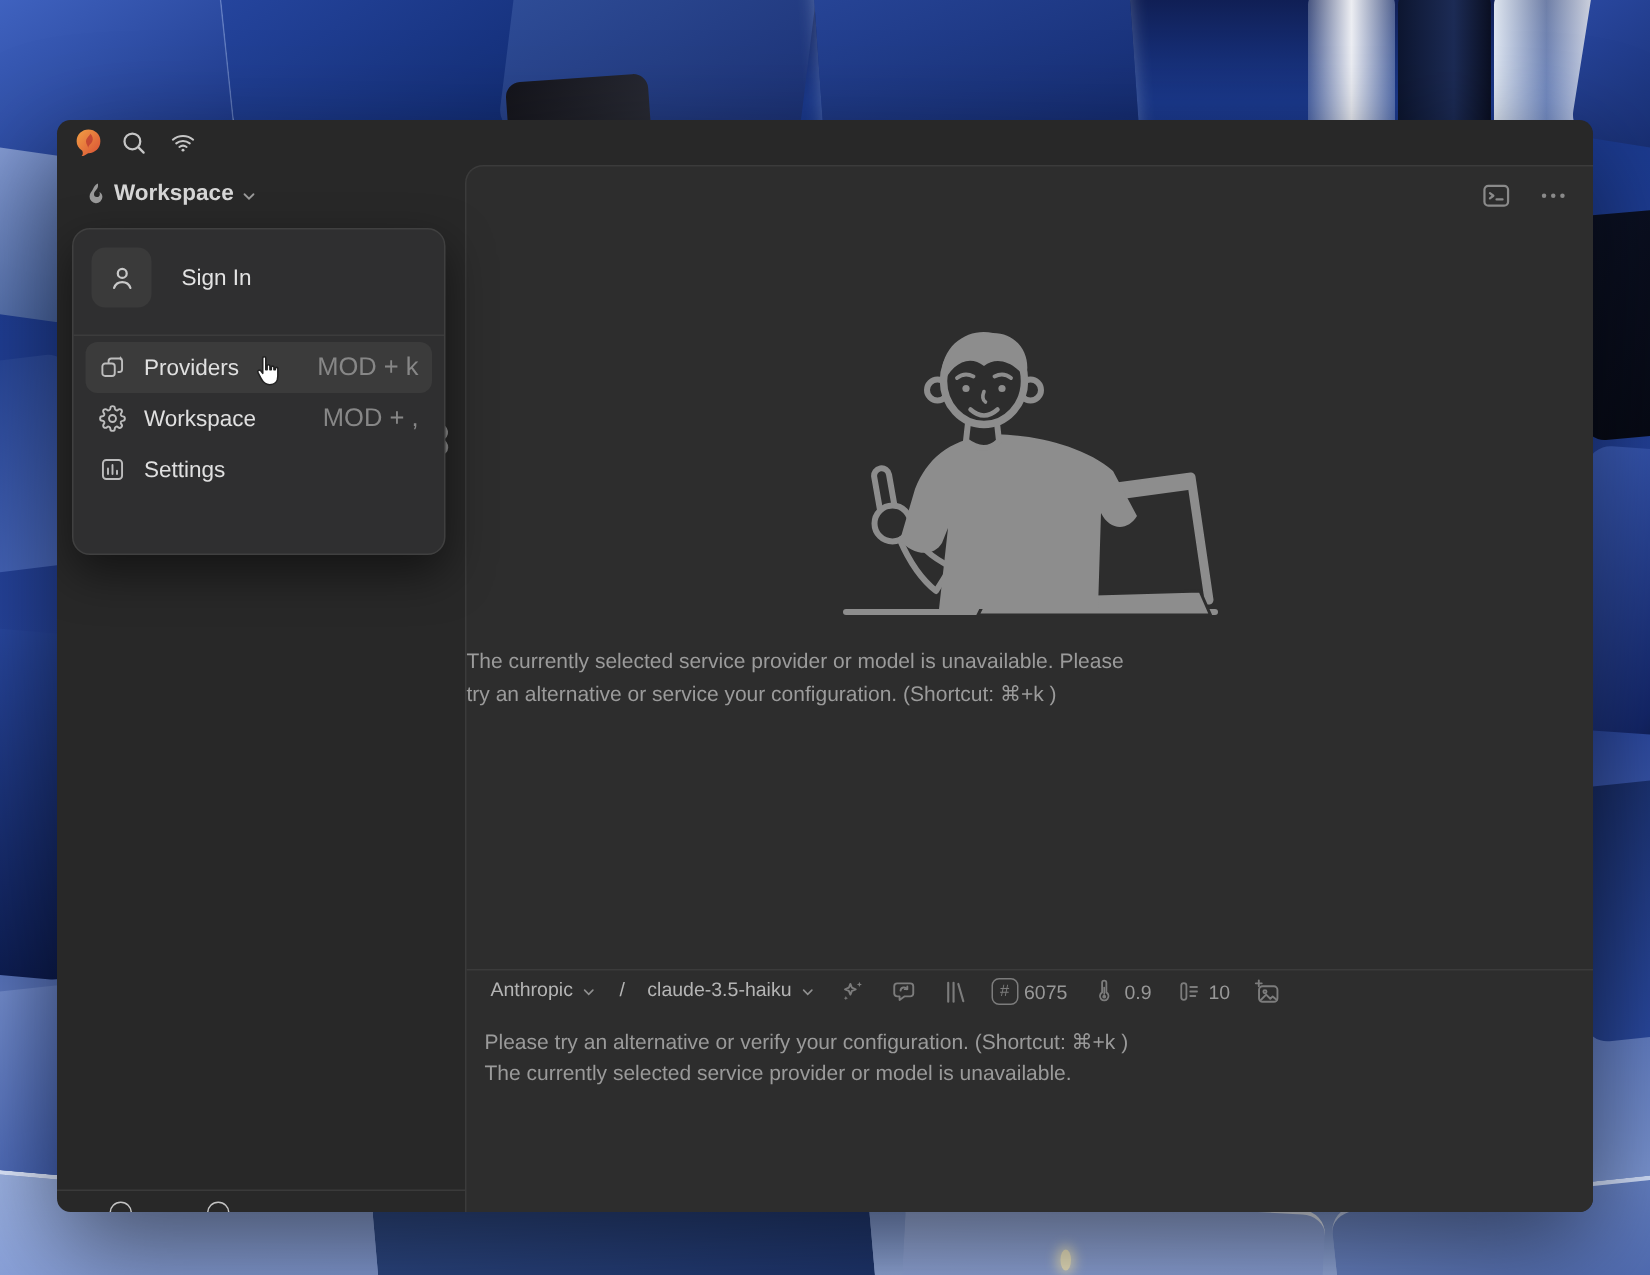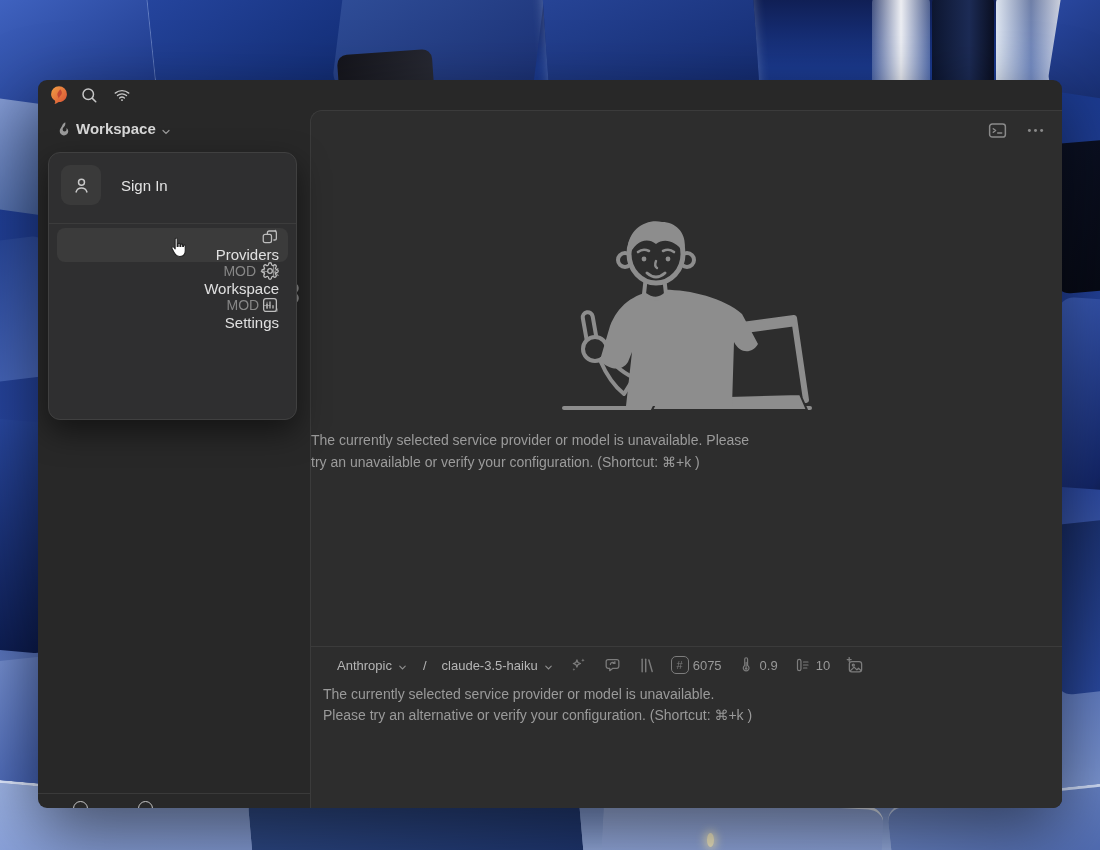--- a/index.html
+++ b/index.html
@@ -66,45 +66,45 @@
   .sidebar{position:absolute;left:0;top:30px;width:272px;bottom:0;}
   .workspace-row{position:absolute;left:18px;top:10px;display:flex;align-items:center;gap:4px;cursor:pointer;}
   .workspace-row .flame{width:16px;height:16px;color:#9a9a9a;}
   .workspace-row .ws-label{font-size:15px;font-weight:bold;color:#d6d6d6;}
   .workspace-row .chev{width:12px;height:12px;color:#9a9a9a;margin-top:2px;}
   .sidebar-bottom-divider{position:absolute;left:0;top:683px;width:272px;height:1px;background:#3a3a3a;}
   .foot-icon{position:absolute;top:691px;width:13px;height:13px;border:1.6px solid #c4c4c4;border-radius:50%;}
   .foot-a{left:35px;} .foot-b{left:100px;}
   .obscured-glyph{position:absolute;left:252px;top:170px;color:#8f8f8f;}
   
-  .dropdown{position:absolute;left:10px;top:72px;width:249px;height:268px;
+  .dropdown{position:absolute;left:10px;top:72px;width:249px;height:218px;
     background:#2f2f30;border:1px solid #404040;border-radius:12px;
     box-shadow:0 12px 30px rgba(0,0,0,.5);z-index:6;box-sizing:border-box;}
   .signin-row{position:absolute;left:12px;top:12px;display:flex;align-items:center;gap:20px;cursor:pointer;}
   .signin-btn{width:40px;height:40px;border-radius:9px;background:#3a3a3a;
     display:flex;align-items:center;justify-content:center;color:#c9c9c9;}
   .signin-label{font-size:15px;color:#e3e3e3;}
   .menu-divider{position:absolute;left:0;top:70px;width:100%;height:1px;background:#3c3c3c;}
   .menu-list{position:absolute;left:0;top:75px;width:100%;}
-  .menu-item{display:flex;align-items:flex-end;height:34px;padding:0 9px;margin:0 8px;
-    border-radius:8px;cursor:pointer;flex-direction:column;}
+  .menu-item{display:flex;align-items:center;height:34px;padding:0 9px;margin:0 8px;
+    border-radius:8px;cursor:pointer;}
   .menu-item.active{background:#3b3b3b;}
   .mi-icon{width:18px;height:18px;color:#bdbdbd;flex:0 0 auto;}
   .mi-label{font-size:15px;color:#e0e0e0;margin-left:12px;}
-  .mi-shortcut{margin-left:auto;font-size:14px;color:#878787;}
+  .mi-shortcut{margin-left:auto;font-size:17px;color:#878787;}
   
   .main{position:absolute;left:272px;top:30px;right:0;bottom:0;background:#2d2d2d;
     border-left:1px solid #3b3b3b;border-top:1px solid #3b3b3b;border-top-left-radius:12px;}
   .panel-actions{position:absolute;top:9px;right:16px;display:flex;gap:17px;align-items:center;color:#8a8a8a;}
   .panel-actions .pa{width:21px;height:21px;}
   .empty{position:absolute;left:0;right:0;top:103px;text-align:center;}
   .empty-msg{position:absolute;left:0;right:0;top:318px;font-size:14px;line-height:22px;color:#9b9b9b;}
   
   .composer-divider{position:absolute;left:0;right:0;top:535px;height:1px;background:#3b3b3b;}
-  .model-row{position:absolute;left:26px;top:541px;height:26px;display:flex;align-items:center;gap:15px;}
+  .model-row{position:absolute;left:16px;top:541px;height:26px;display:flex;align-items:flex-start;gap:15px;}
   .sel-group{display:flex;align-items:center;gap:5px;cursor:pointer;color:#b5b5b5;font-size:13px;}
   .sel-group .chev{width:11px;height:11px;color:#8f8f8f;margin-top:2px;}
   .sel-sep{color:#b5b5b5;font-size:13px;}
   .ti{width:19px;height:19px;color:#7c7c7c;cursor:pointer;}
   .stat{display:flex;align-items:center;gap:4px;color:#989898;font-size:13px;cursor:pointer;}
   .stat .ti{cursor:pointer;}
   .placeholder{position:absolute;left:12px;top:573px;font-size:14px;line-height:21px;color:#9a9a9a;cursor:text;}
   .cursor{position:absolute;left:127px;top:155px;width:26px;height:26px;z-index:30;pointer-events:none;}
 </style>
 </head>
@@ -241,21 +241,21 @@
           <path d="M101 37 q6 -3 11 1" fill="none" stroke="#8d8d8d" stroke-width="2.6" stroke-linecap="round"></path>
           <circle cx="82" cy="45" r="2.4"></circle>
             <circle cx="106" cy="45" r="2.4"></circle>
           <path d="M94 47 q-2 5 1 7" fill="none" stroke="#8d8d8d" stroke-width="2.4" stroke-linecap="round"></path>
           <path d="M85 59 q9 8 18 0" fill="none" stroke="#8d8d8d" stroke-width="3" stroke-linecap="round"></path>
         </g>
       </svg>
     </div>
     <div class="empty-msg">
       <div>The currently selected service provider or model is unavailable. Please</div>
-      <div>try an unavailable or verify your configuration. (Shortcut: ⌘+k )</div>
+      <div>try an alternative or service your configuration. (Shortcut: ⌘+k )</div>
     </div>
 
     <div class="composer-divider"></div>
     <div class="model-row">
       <span class="sel-group">
         <span>Anthropic</span>
         <span class="chev">
           <svg viewBox="0 0 24 24" width="11" height="11" fill="none" stroke="currentColor" stroke-width="2.4" stroke-linecap="round">
               <path d="M6 9l6 6 6-6"></path>
             </svg>
@@ -323,22 +323,22 @@
         <svg viewBox="0 0 24 24" width="19" height="19" fill="none" stroke="currentColor" stroke-width="1.6" stroke-linecap="round" stroke-linejoin="round">
           <rect x="5.5" y="7" width="15.5" height="13" rx="3"></rect>
           <circle cx="10.5" cy="11.5" r="1.3"></circle>
           <path d="M7 18.5l4.5-4.5 3.5 3.5 2-2 3.5 3"></path>
           <path d="M2.8 4.5h5"></path>
             <path d="M5.3 2v5"></path>
         </svg>
       </span>
     </div>
     <div class="placeholder">
+      <div>Please try an alternative or verify your configuration. (Shortcut: ⌘+k )</div>
       <div>The currently selected service provider or model is unavailable.</div>
-      <div>Please try an alternative or verify your configuration. (Shortcut: ⌘+k )</div>
     </div>
   </div>
 
   <div class="dropdown">
     <div class="signin-row">
       <span class="signin-btn">
         <svg viewBox="0 0 24 24" width="21" height="21" fill="none" stroke="currentColor" stroke-width="1.7" stroke-linecap="round">
           <circle cx="12" cy="8.3" r="3.4"></circle>
             <path d="M5.8 19.3a6.6 6.6 0 0 1 12.4 0"></path>
         </svg>

